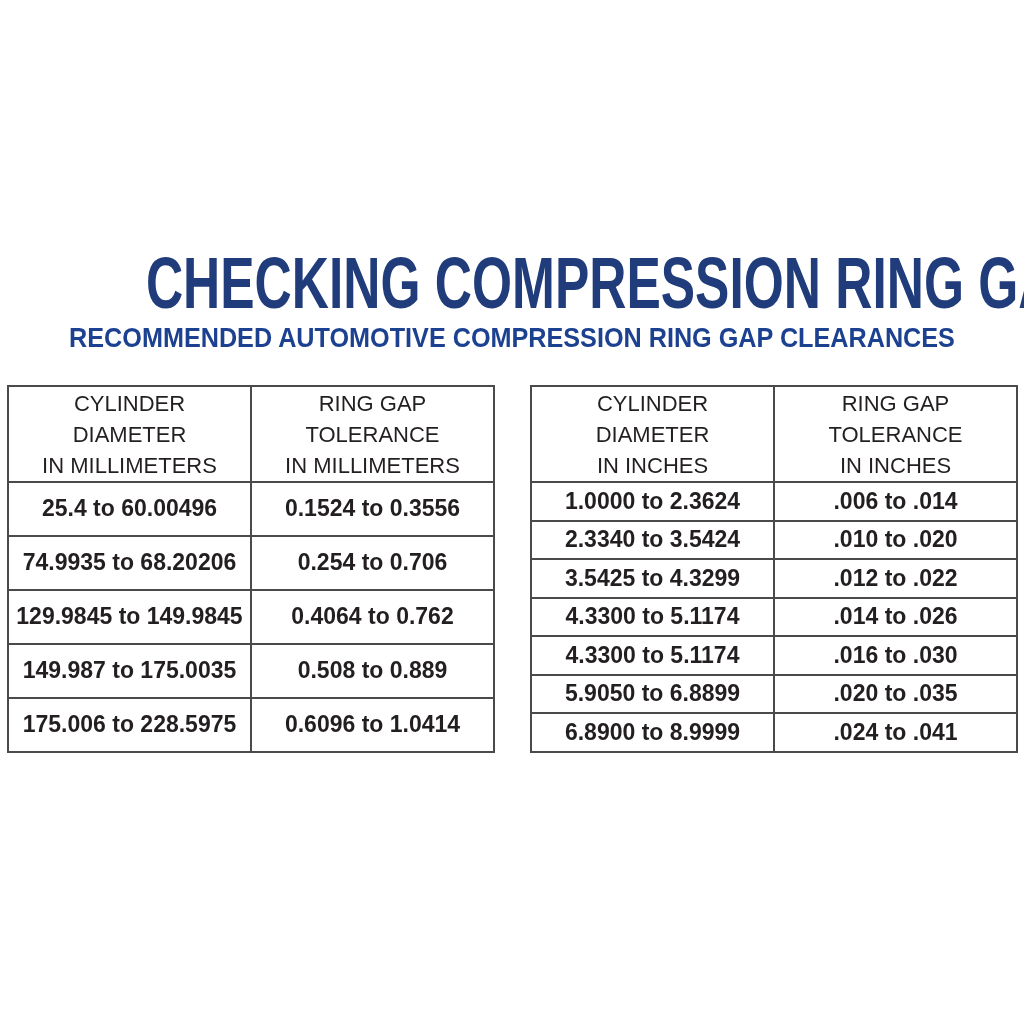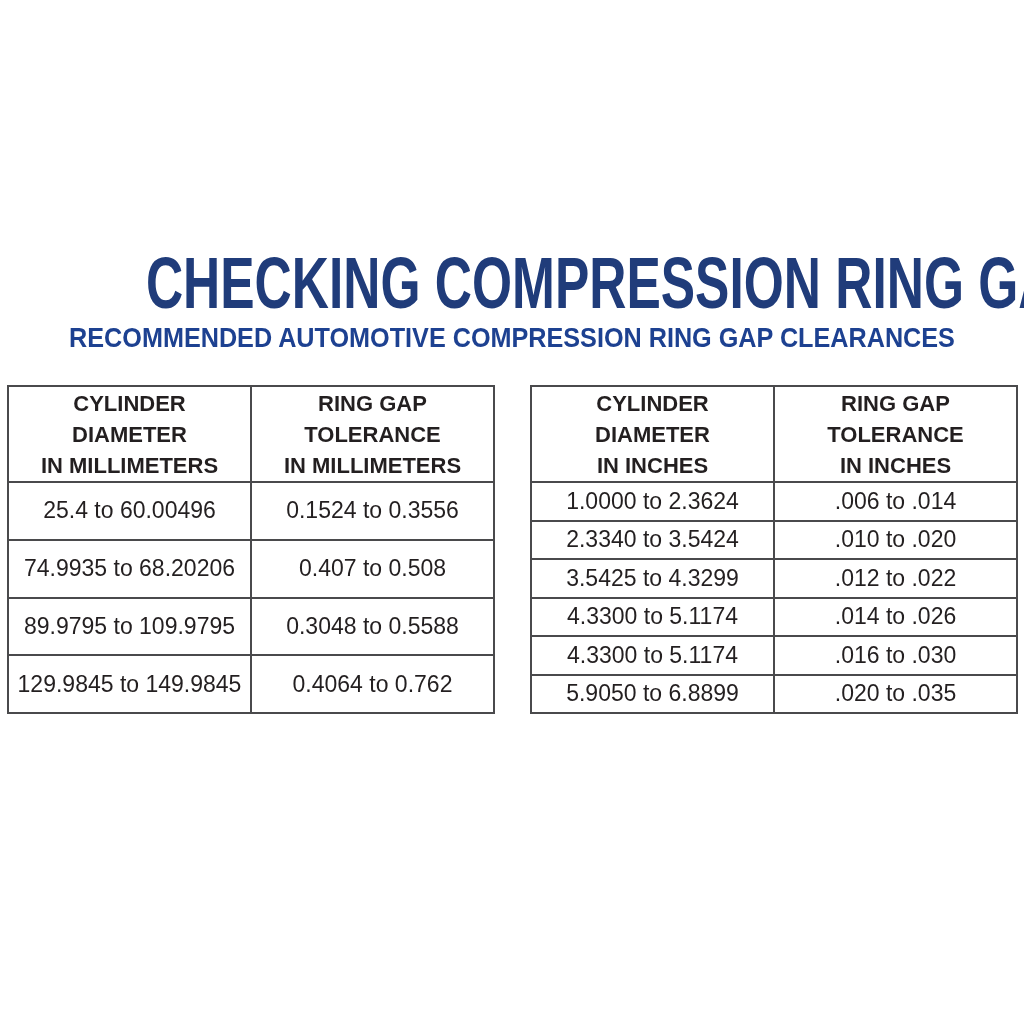--- a/index.html
+++ b/index.html
@@ -67,27 +67,27 @@
     border: 2px solid #4a4a4c;
     text-align: center;
     vertical-align: middle;
     padding: 0;
     color: #231f20;
   }
   .gap-table th {
     height: 94px;
     font-size: 22px;
     line-height: 31px;
-    font-weight: 700;
+    font-weight: 400;
     margin-top: 6px;
   }
   .gap-table td {
     height: 36.5px;
     font-size: 23px;
-    font-weight: 400;
+    font-weight: 700;
     white-space: nowrap;
   }
 </style>
 </head>
 <body>
 
 <div class="page">
 
   <h1 class="title">CHECKING COMPRESSION RING GAPS</h1>
 
@@ -110,29 +110,33 @@
           </th>
         </tr>
       </thead>
       <tbody>
         <tr>
           <td>25.4 to 60.00496</td>
           <td>0.1524 to 0.3556</td>
         </tr>
         <tr>
           <td>74.9935 to 68.20206</td>
-          <td>0.407 to 0.508</td>
-        </tr>
-        <tr>
-          <td>89.9795 to 109.9795</td>
-          <td>0.3048 to 0.5588</td>
+          <td>0.254 to 0.706</td>
         </tr>
         <tr>
           <td>129.9845 to 149.9845</td>
           <td>0.4064 to 0.762</td>
+        </tr>
+        <tr>
+          <td>149.987 to 175.0035</td>
+          <td>0.508 to 0.889</td>
+        </tr>
+        <tr>
+          <td>175.006 to 228.5975</td>
+          <td>0.6096 to 1.0414</td>
         </tr>
       </tbody>
     </table>
 
     <table class="gap-table">
       <thead>
         <tr>
           <th>
             <div>CYLINDER</div>
             <div>DIAMETER</div>
@@ -163,17 +167,21 @@
           <td>.014 to .026</td>
         </tr>
         <tr>
           <td>4.3300 to 5.1174</td>
           <td>.016 to .030</td>
         </tr>
         <tr>
           <td>5.9050 to 6.8899</td>
           <td>.020 to .035</td>
         </tr>
+        <tr>
+          <td>6.8900 to 8.9999</td>
+          <td>.024 to .041</td>
+        </tr>
       </tbody>
     </table>
 
   </div>
 </div>
 
 </body></html>

